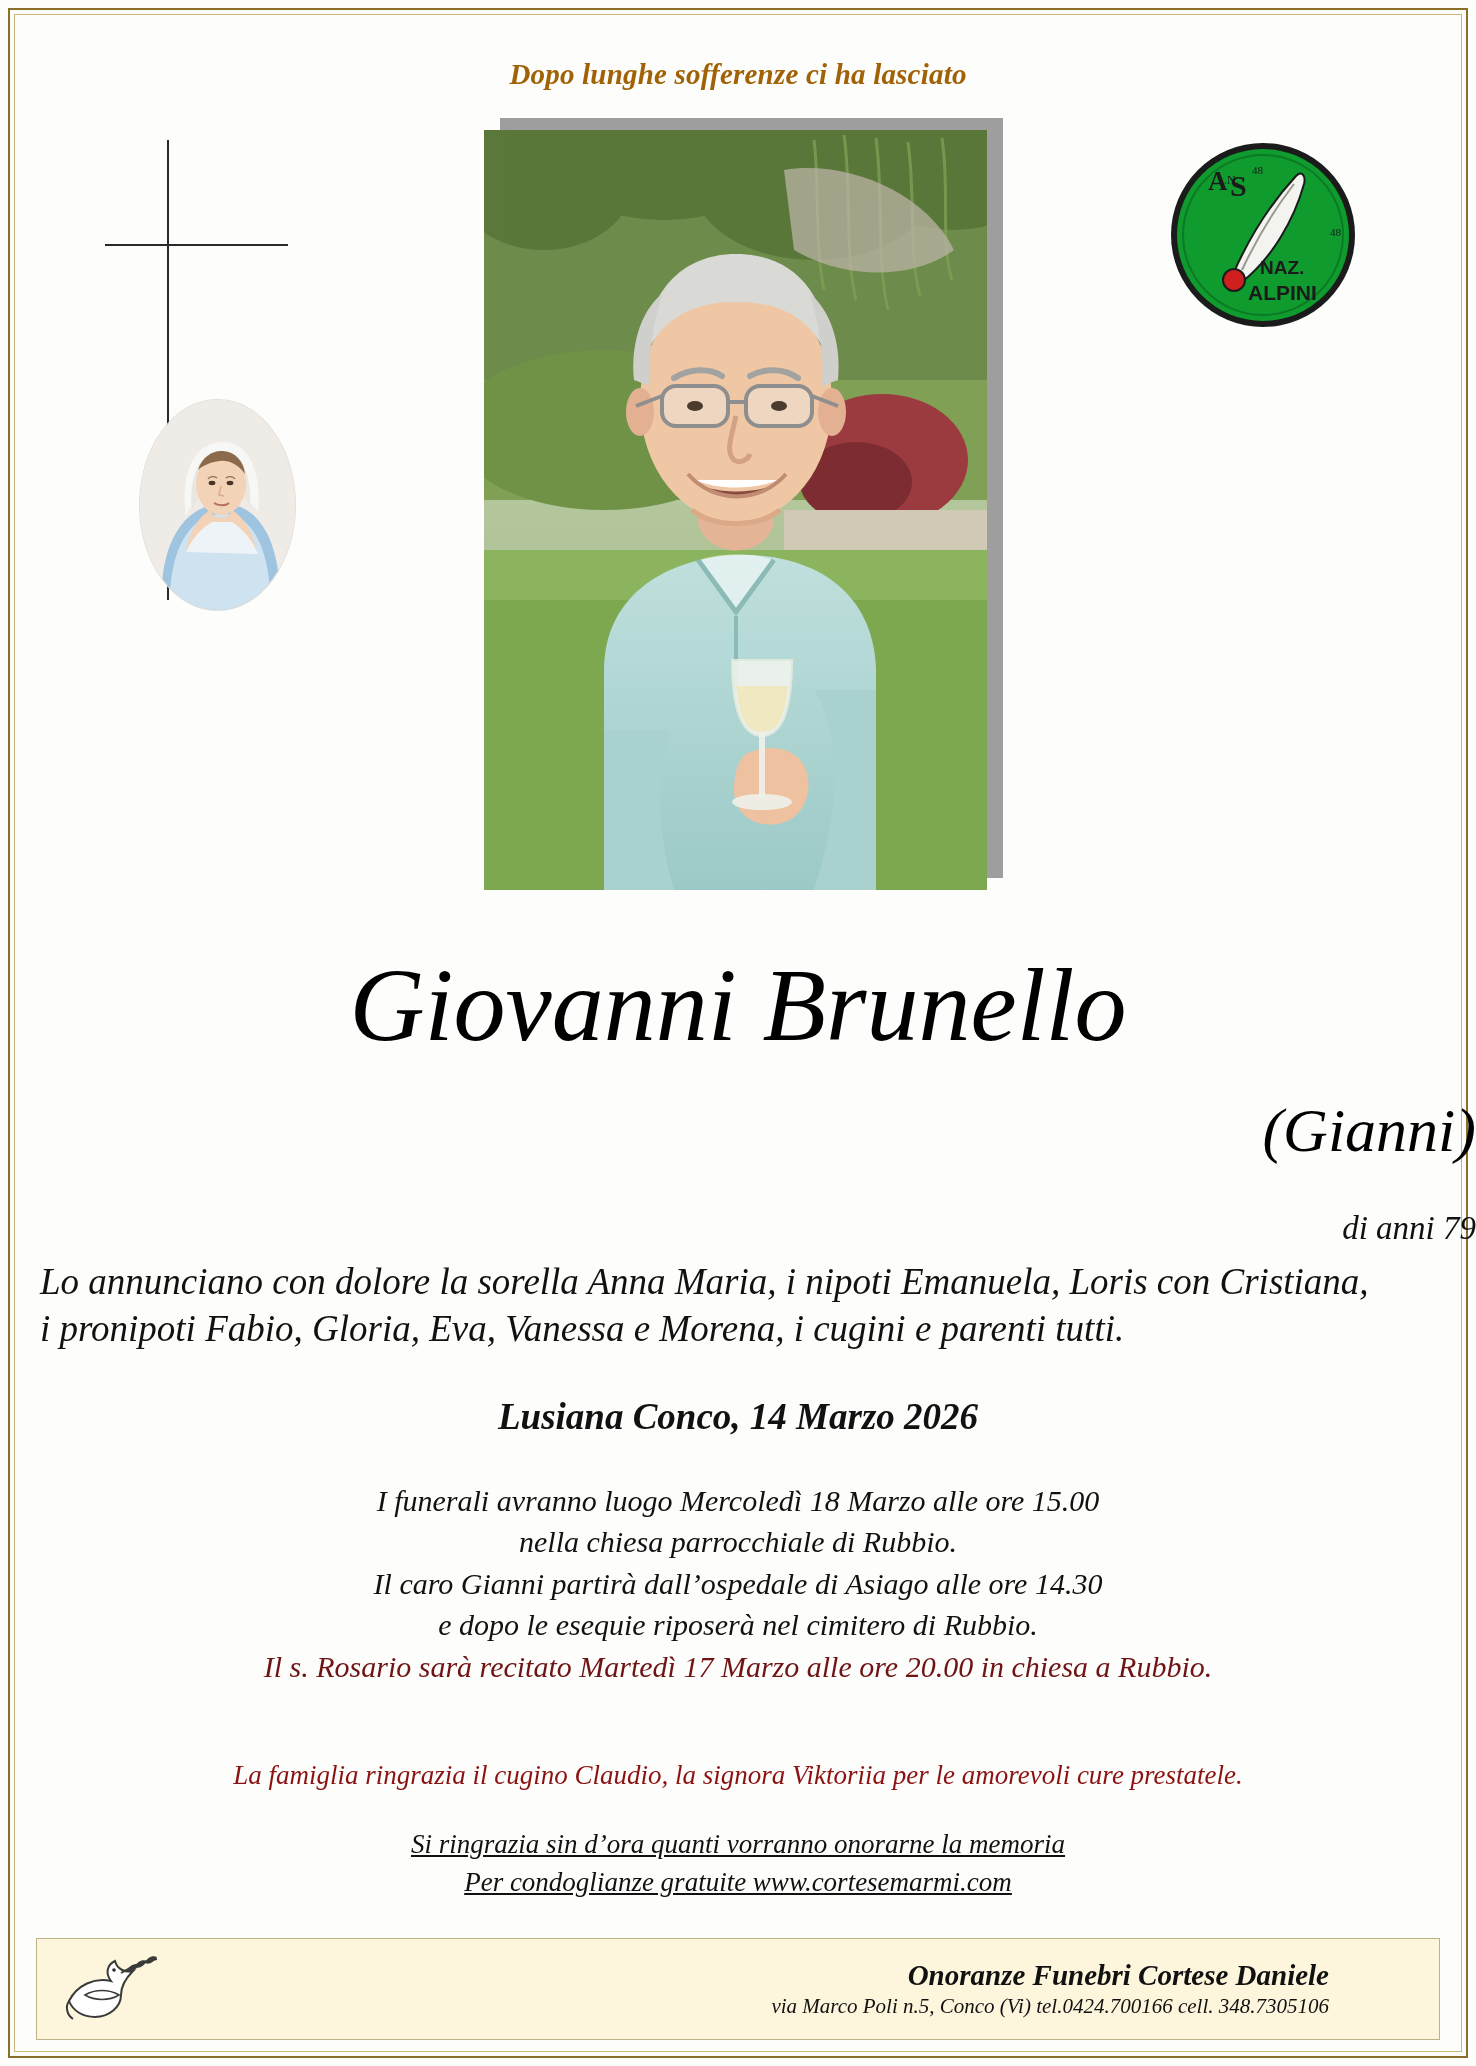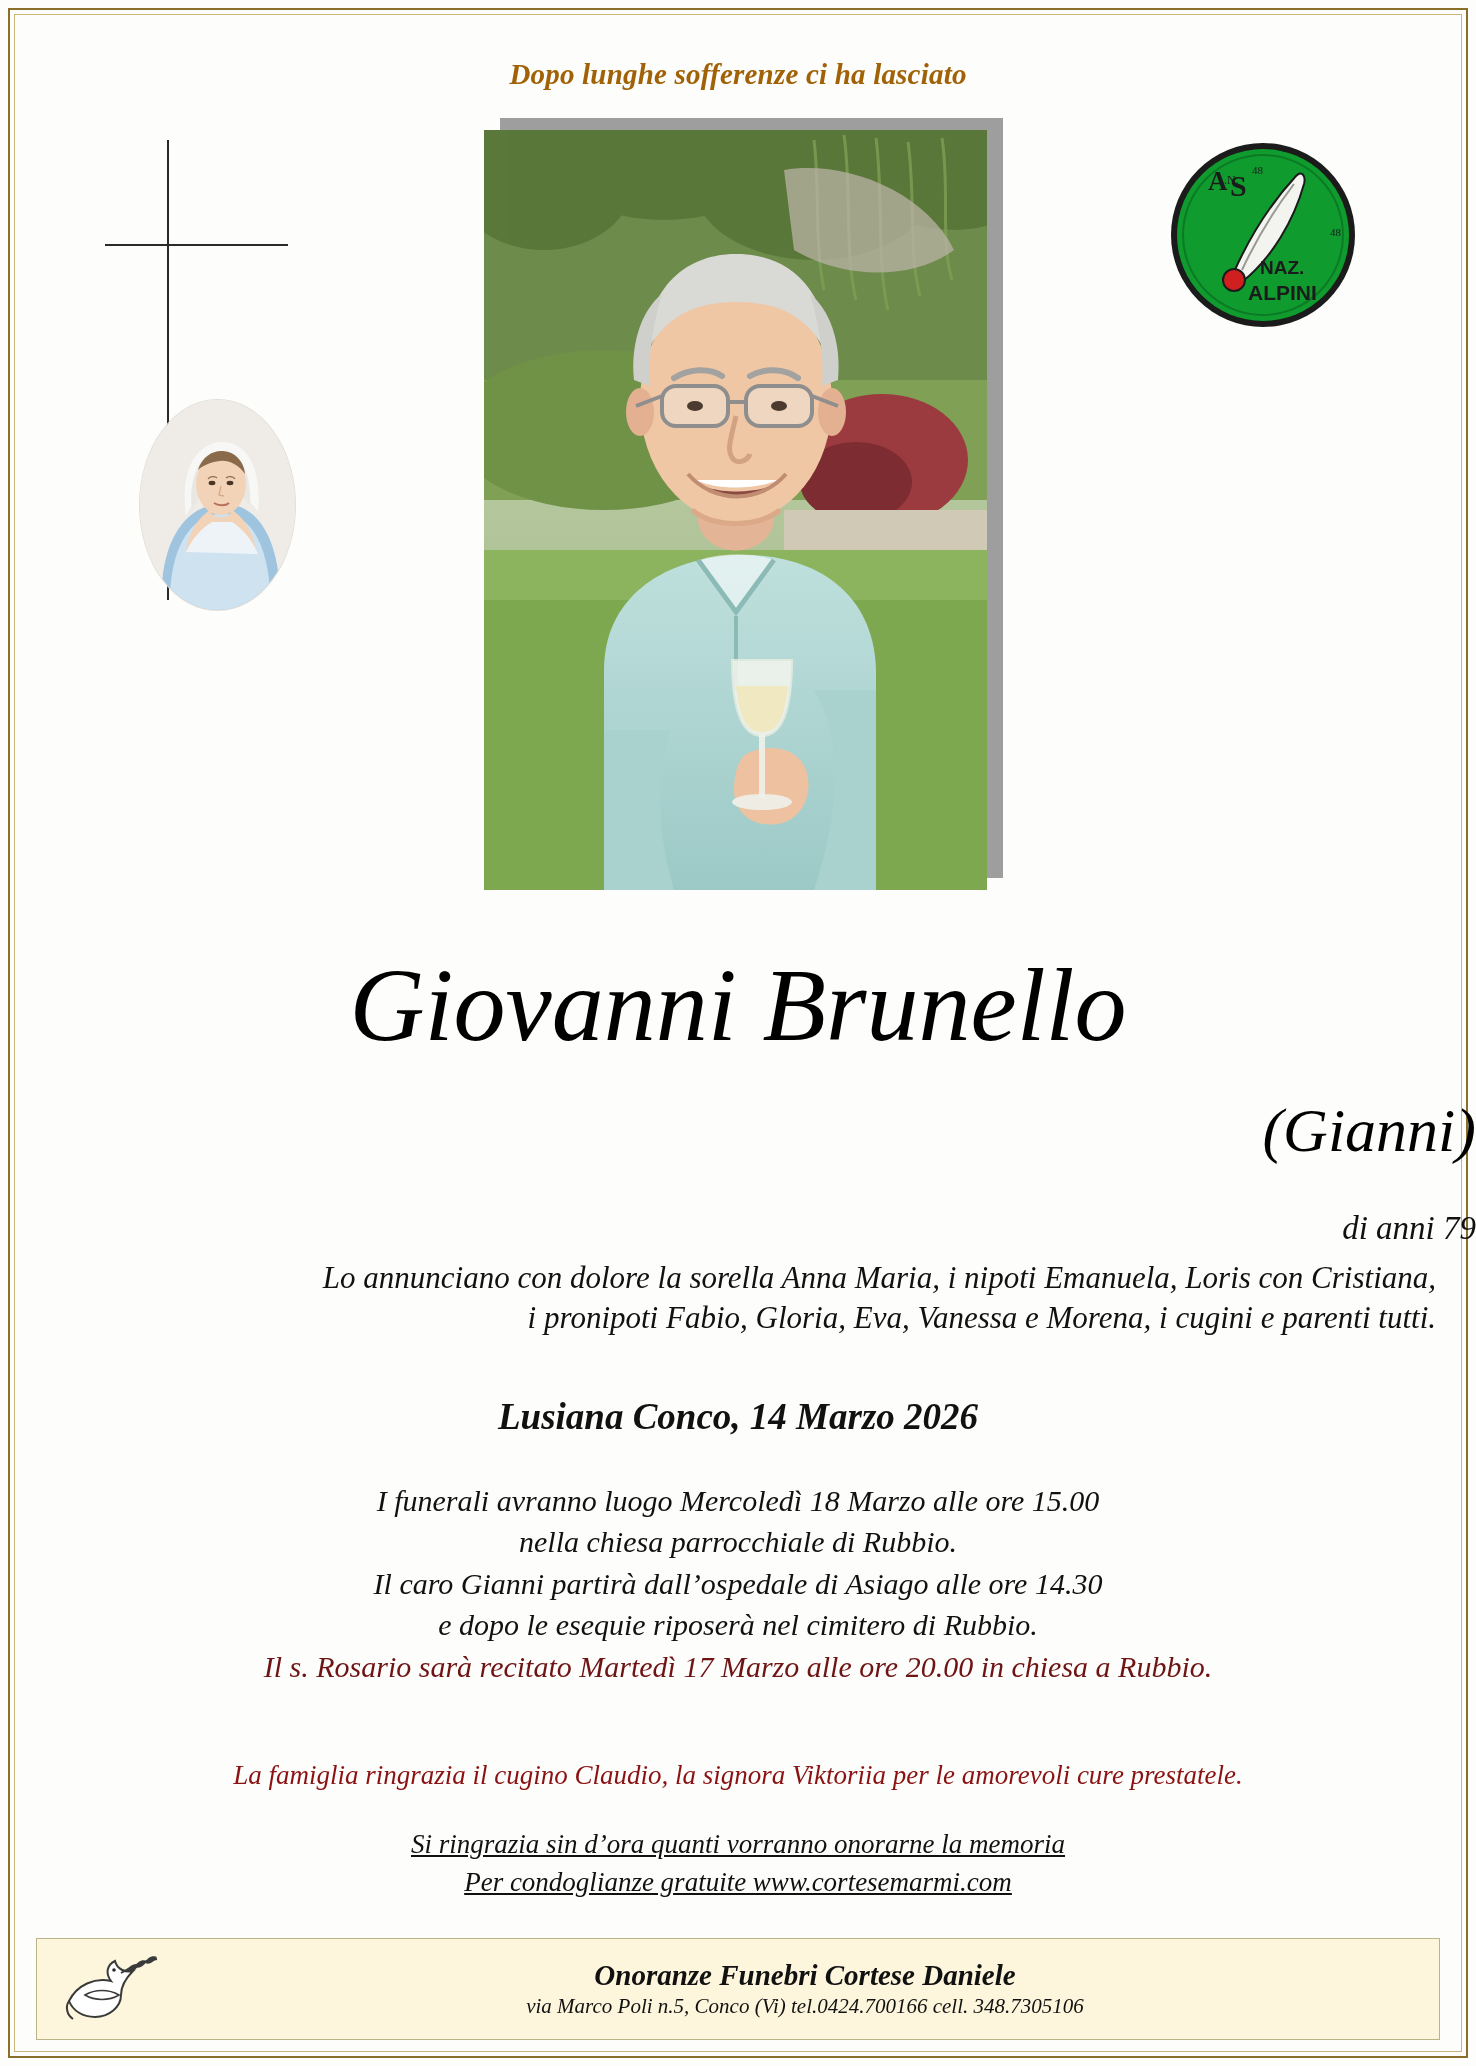--- a/index.html
+++ b/index.html
@@ -156,22 +156,22 @@
     font-size: 33px;
     font-style: italic;
     color: #111;
   }
 
   .announce {
     position: absolute;
     top: 1258px;
     left: 40px;
     right: 40px;
-    text-align: right;
-    font-size: 31px;
+    text-align: left;
+    font-size: 37px;
     font-style: italic;
     line-height: 1.28;
     color: #111;
   }
 
   .place-date {
     position: absolute;
     top: 1395px;
     width: 100%;
     text-align: center;
@@ -234,21 +234,22 @@
   }
   .footer .dove {
     width: 120px;
     height: 80px;
     flex: 0 0 auto;
     margin-left: 14px;
   }
   .footer .dove svg { display: block; width: 100%; height: 100%; }
   .footer .ftext {
     flex: 1 1 auto;
-    text-align: center;
+    text-align: right;
+    padding-right: 110px;
   }
   .footer .fname {
     font-size: 29px;
     font-weight: bold;
     font-style: italic;
     color: #111;
   }
   .footer .faddr {
     font-size: 21px;
     font-style: italic;

